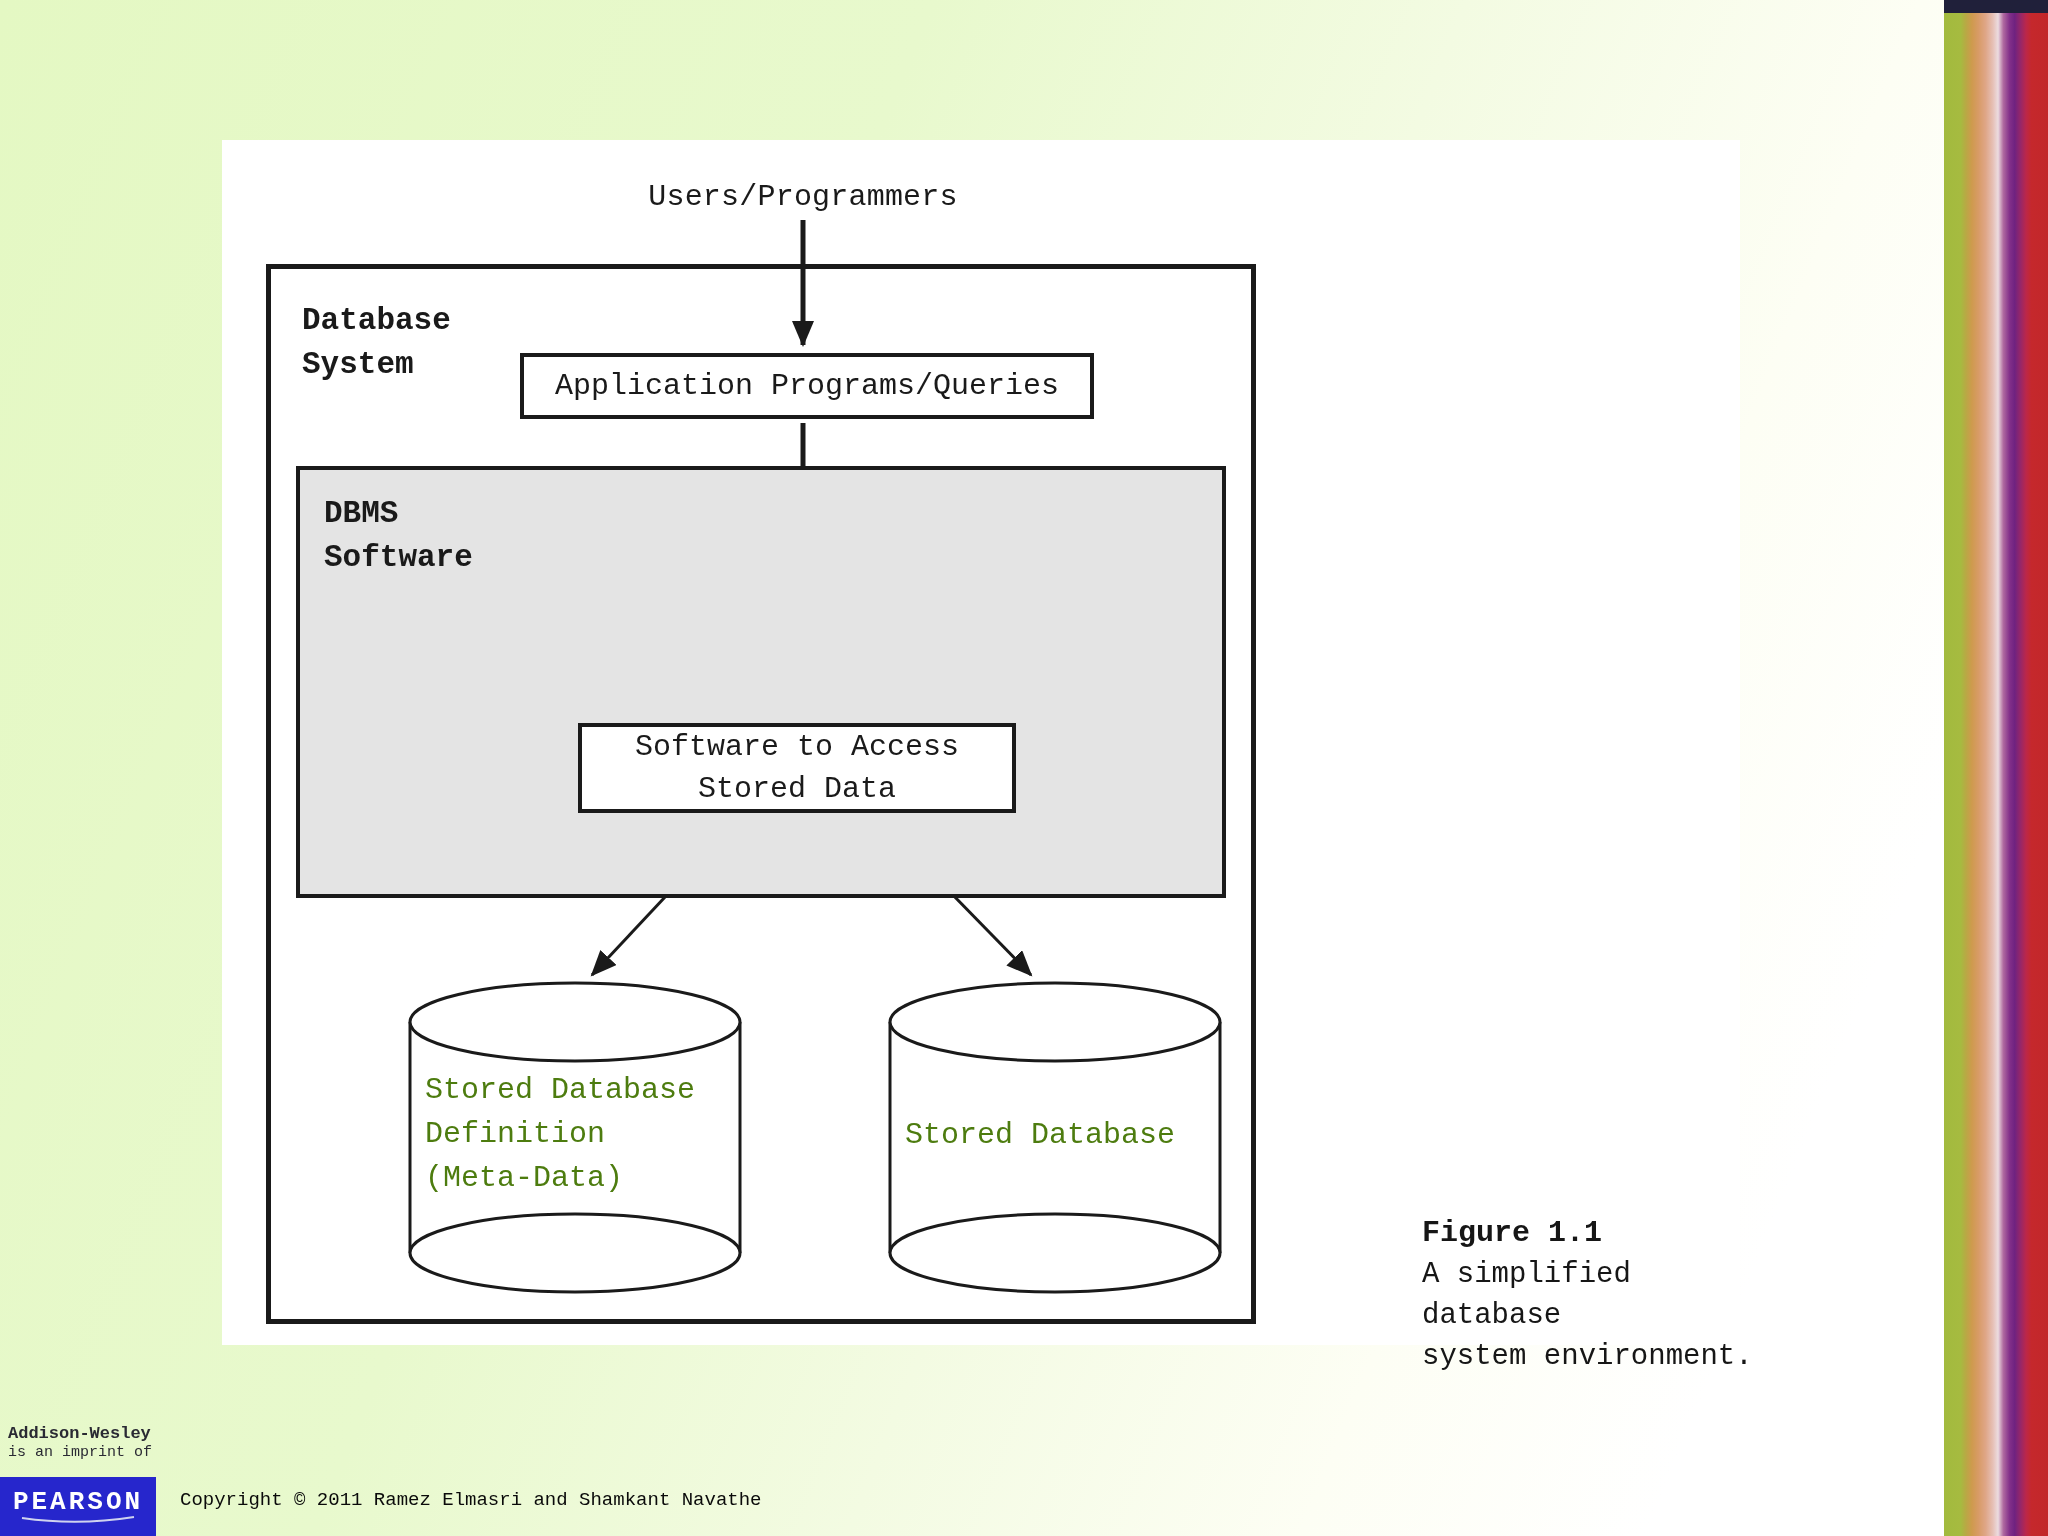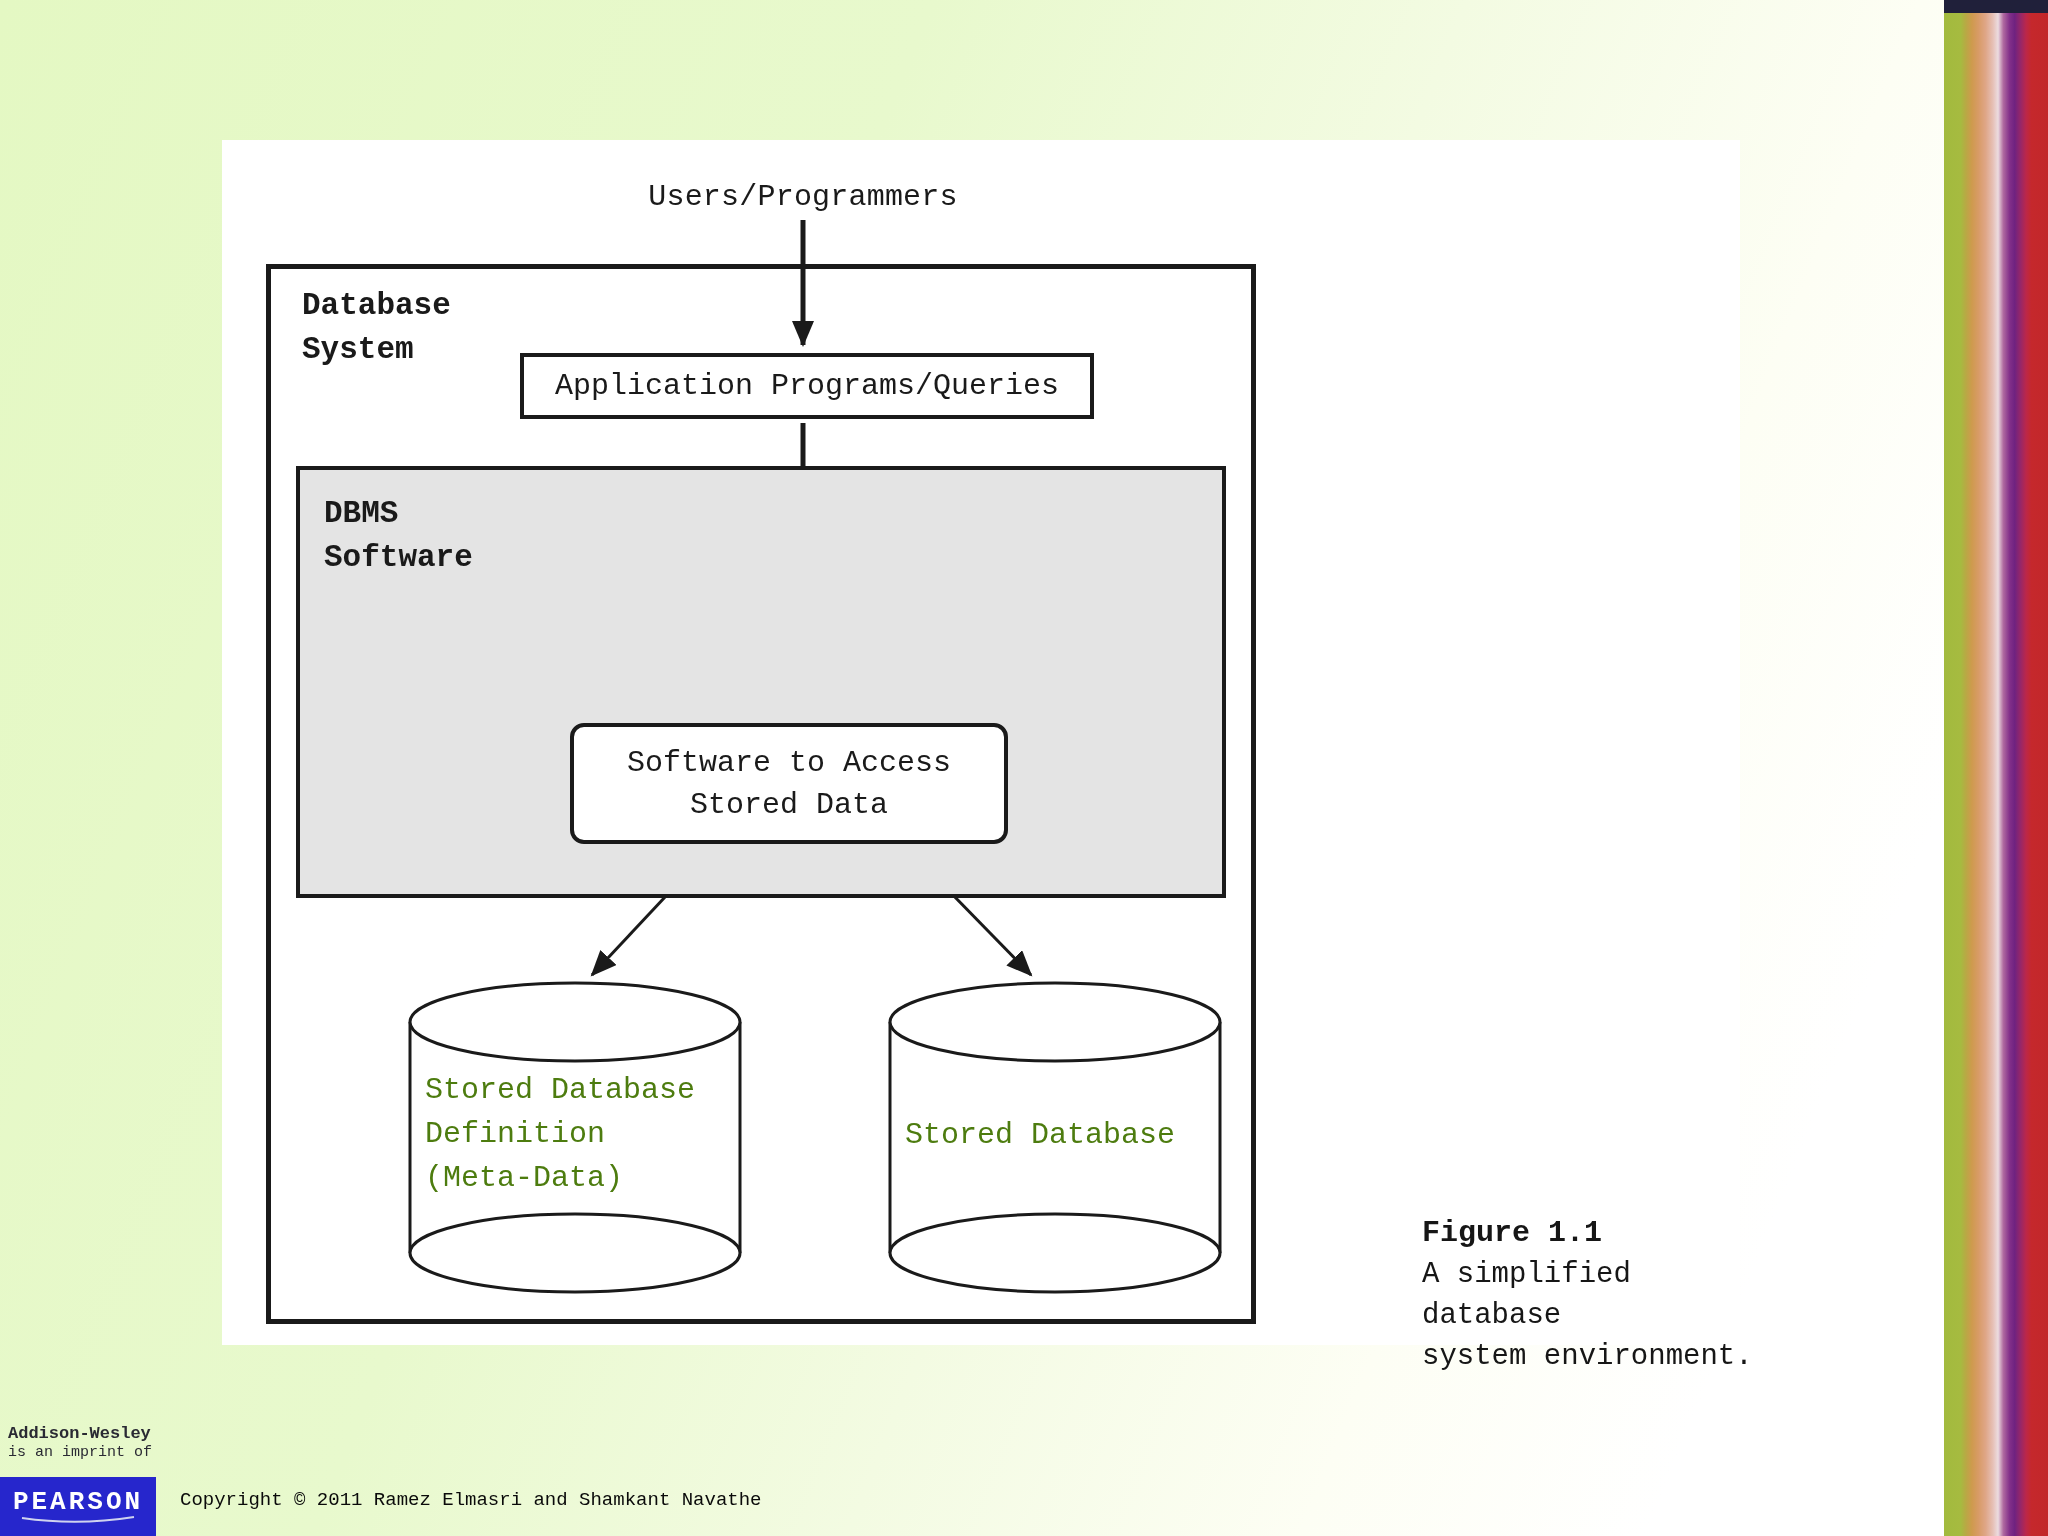--- a/index.html
+++ b/index.html
@@ -36,37 +36,37 @@
   .dialabel{color:#1a1a1a;}
   .users-label{
     left:381px;top:40px;width:400px;text-align:center;
     font-size:30px;letter-spacing:.2px;
   }
   .outer-box{
     left:44px;top:124px;width:990px;height:1060px;
     border:5px solid #1a1a1a;background:transparent;
   }
   .db-system-label{
-    left:80px;top:144px;font-size:31px;font-weight:bold;line-height:44px;
+    left:80px;top:159px;font-size:31px;font-weight:bold;line-height:44px;
   }
   .white-box{
     background:#ffffff;border:4px solid #1a1a1a;
     display:flex;flex-direction:column;align-items:center;justify-content:center;
     font-size:30px;line-height:42px;color:#1a1a1a;text-align:center;
   }
   .app-box{left:298px;top:213px;width:574px;height:66px;text-align:center;}
   .dbms-box{
     left:74px;top:326px;width:930px;height:432px;
     border:4px solid #1a1a1a;background:#e4e4e4;
   }
   .dbms-label{
     left:102px;top:352px;font-size:31px;font-weight:bold;line-height:44px;
   }
   .process-box{left:359px;top:392px;width:447px;height:108px;}
-  .access-box{left:348px;top:583px;width:438px;height:121px;border-radius:14px;}
+  .access-box{left:356px;top:583px;width:438px;height:90px;}
   .diagram-svg{left:0;top:0;width:1518px;height:1205px;}
   .cyl-label{
     font-size:30px;line-height:44px;color:#4d7c0f;
   }
   .meta-label{left:203px;top:928px;width:300px;}
   .stored-label{left:683px;top:973px;width:300px;}
   .caption{left:1200px;top:1072px;width:360px;color:#161616;}
   .caption-title{font-size:30px;font-weight:bold;line-height:42px;}
   .caption-line{font-size:29px;line-height:41px;}
   

